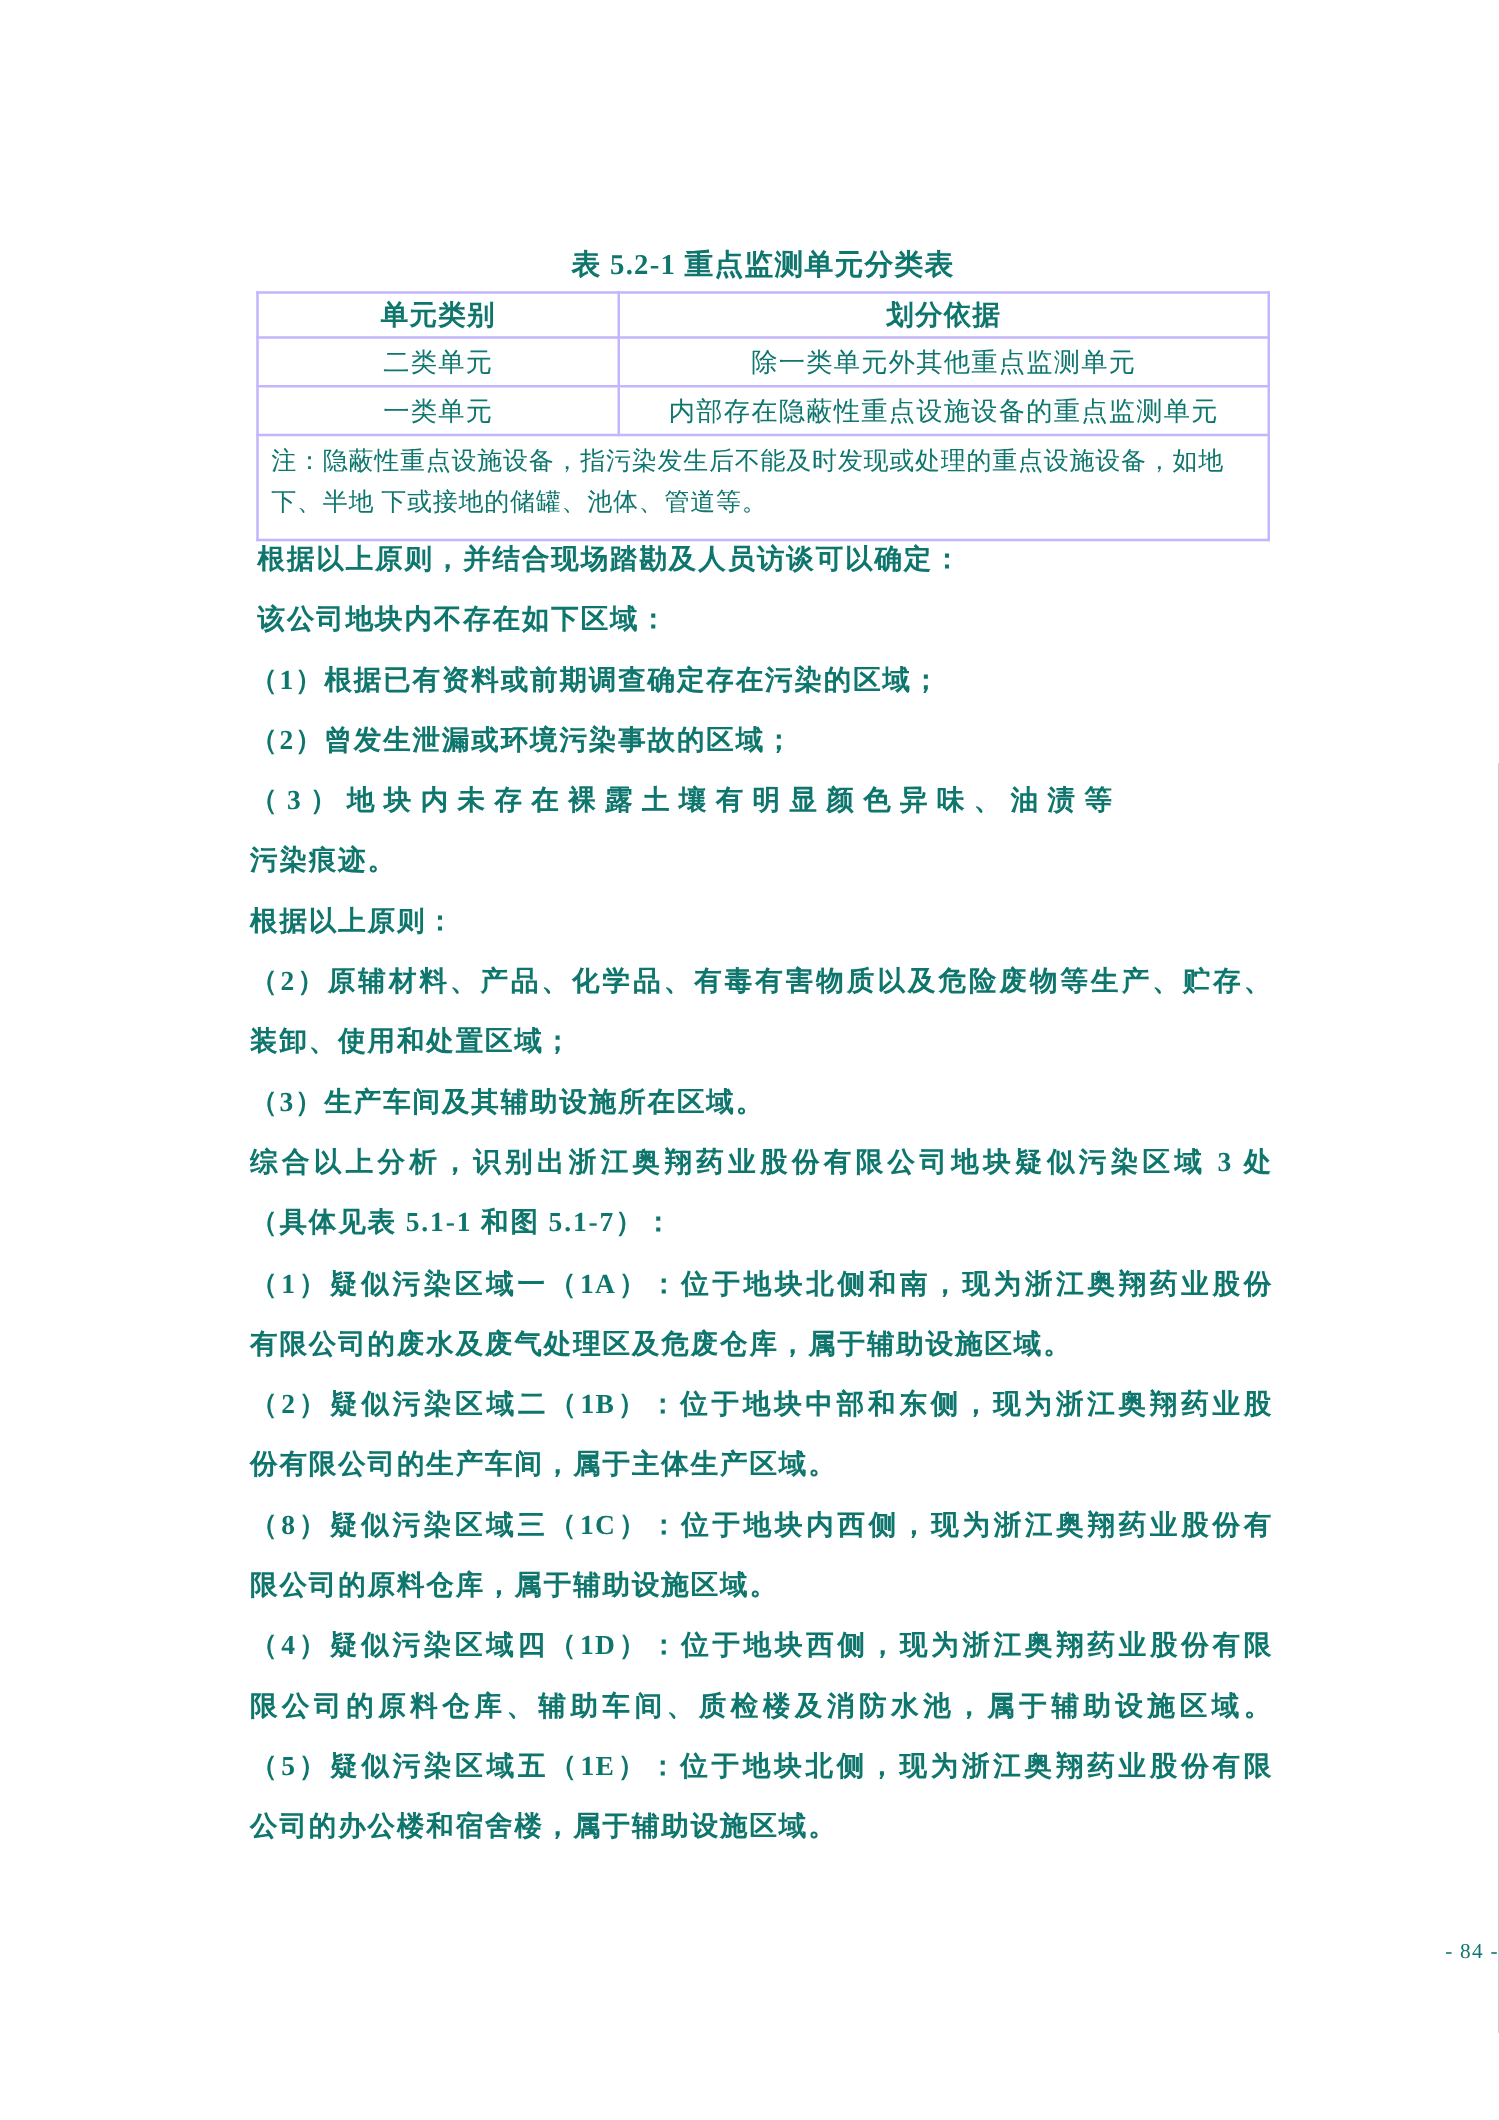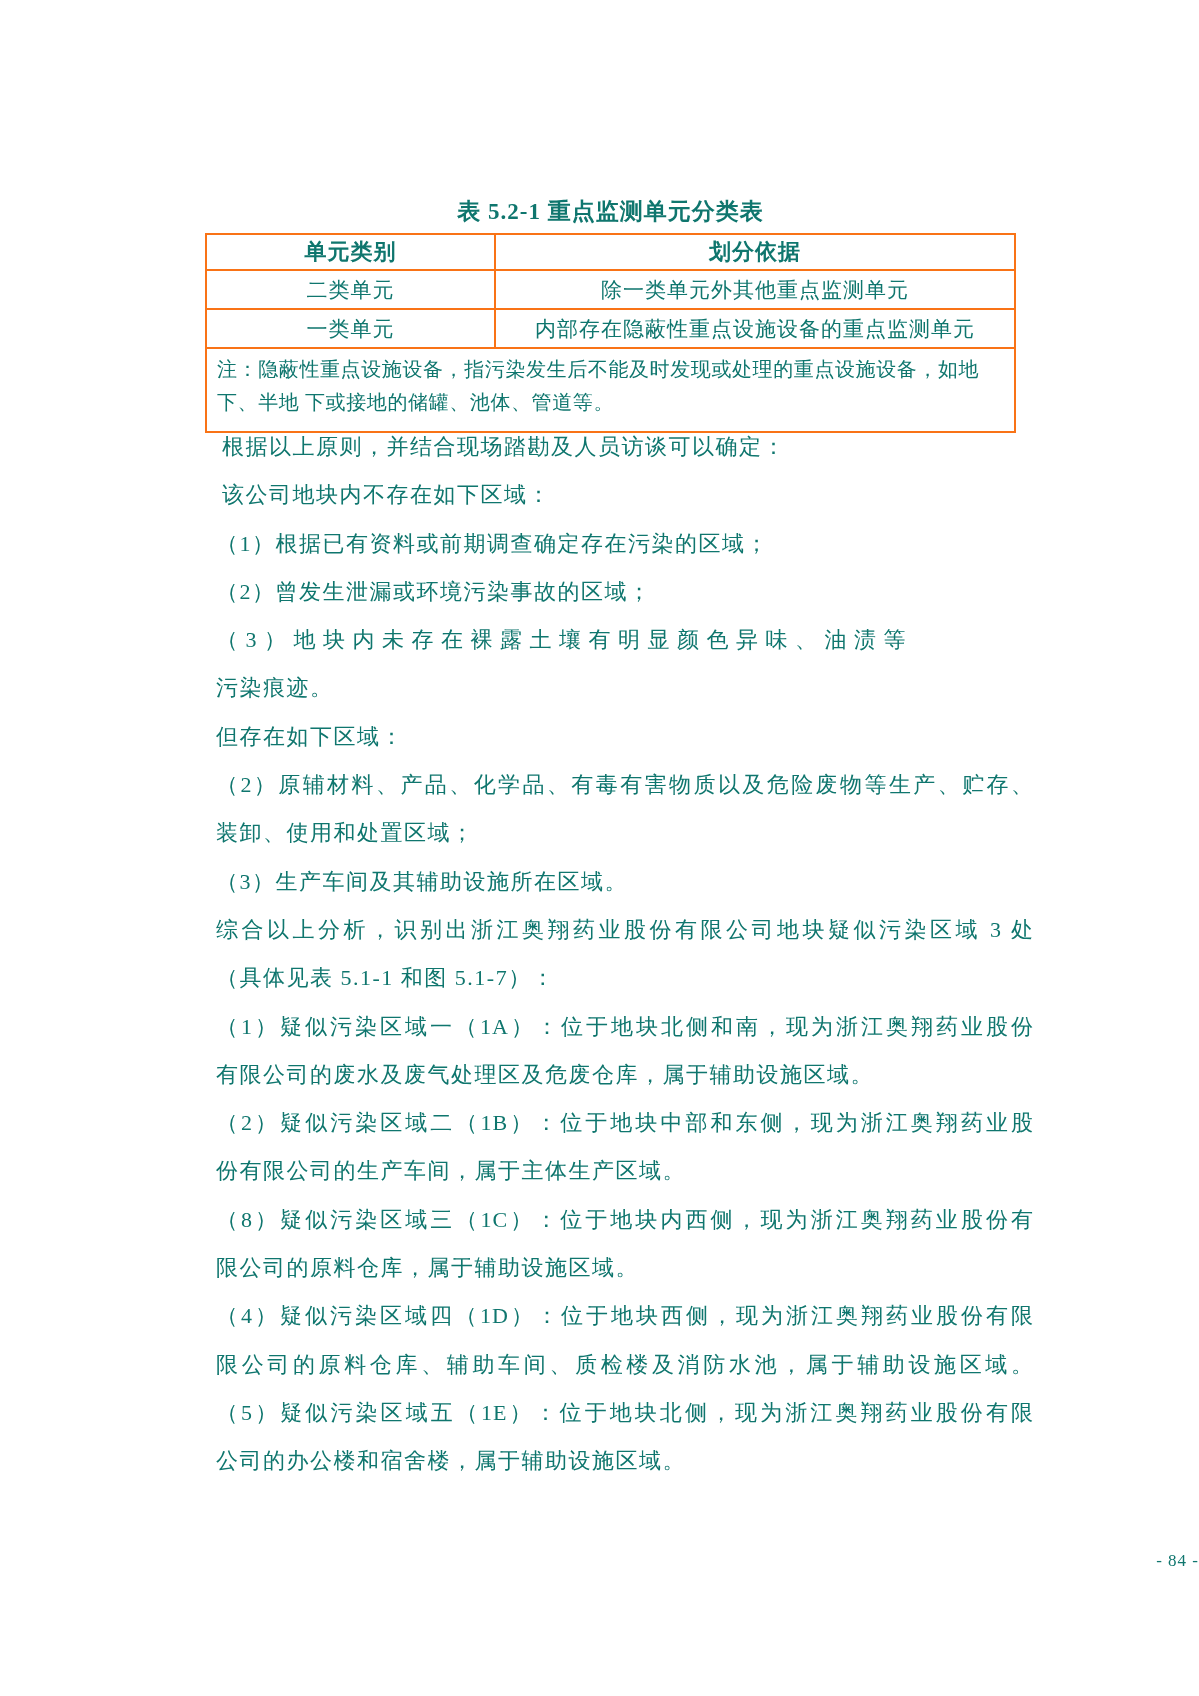--- a/index.html
+++ b/index.html
@@ -31,21 +31,21 @@
   
   table.tbl {
     position: absolute;
     left: 205px;
     top: 233px;
     width: 811px;
     border-collapse: collapse;
     table-layout: fixed;
   }
   table.tbl td {
-    border: 2px solid #f97316;
+    border: 2px solid #c4b5fd;
     text-align: center;
     vertical-align: middle;
     font-size: 21px;
     letter-spacing: 1px;
     padding: 0;
   }
   table.tbl tr.hdr td {
     height: 34px;
     font-size: 22px;
     font-weight: bold;
@@ -58,23 +58,24 @@
     vertical-align: top;
     font-size: 20px;
     line-height: 33px;
     letter-spacing: 0.6px;
     padding: 4px 10px 6px 10px;
   }
 
   
   .body-text {
     position: absolute;
-    left: 216px;
+    left: 200px;
     top: 423px;
     width: 818px;
+    font-weight: bold;
   }
   .line {
     height: 48.3px;
     line-height: 48.3px;
     font-size: 22px;
     letter-spacing: 1.5px;
     white-space: nowrap;
   }
   .line.indent-sm { text-indent: 6px; }
   .line.wide { letter-spacing: 7.5px; }
@@ -123,21 +124,21 @@
   </tbody>
     </table>
 
   <div class="body-text">
     <div class="line indent-sm">根据以上原则，并结合现场踏勘及人员访谈可以确定：</div>
     <div class="line indent-sm">该公司地块内不存在如下区域：</div>
     <div class="line">（1）根据已有资料或前期调查确定存在污染的区域；</div>
     <div class="line">（2）曾发生泄漏或环境污染事故的区域；</div>
     <div class="line wide">（3）地块内未存在裸露土壤有明显颜色异味、油渍等</div>
     <div class="line">污染痕迹。</div>
-    <div class="line">但存在如下区域：</div>
+    <div class="line">根据以上原则：</div>
     <div class="line full">（2）原辅材料、产品、化学品、有毒有害物质以及危险废物等生产、贮存、</div>
     <div class="line">装卸、使用和处置区域；</div>
     <div class="line">（3）生产车间及其辅助设施所在区域。</div>
     <div class="line full">综合以上分析，识别出浙江奥翔药业股份有限公司地块疑似污染区域 3 处</div>
     <div class="line">（具体见表 5.1-1 和图 5.1-7）：</div>
     <div class="line full">（1）疑似污染区域一（1A）：位于地块北侧和南，现为浙江奥翔药业股份</div>
     <div class="line">有限公司的废水及废气处理区及危废仓库，属于辅助设施区域。</div>
     <div class="line full">（2）疑似污染区域二（1B）：位于地块中部和东侧，现为浙江奥翔药业股</div>
     <div class="line">份有限公司的生产车间，属于主体生产区域。</div>
     <div class="line full">（8）疑似污染区域三（1C）：位于地块内西侧，现为浙江奥翔药业股份有</div>

